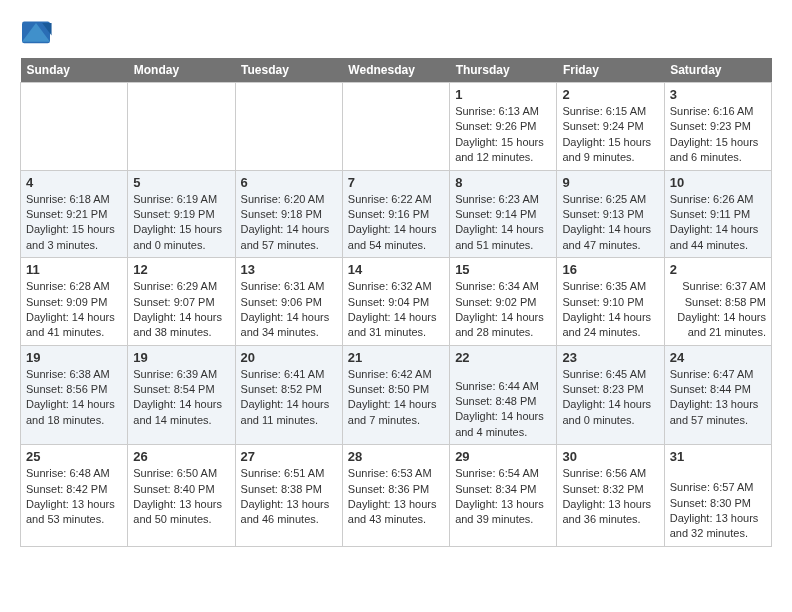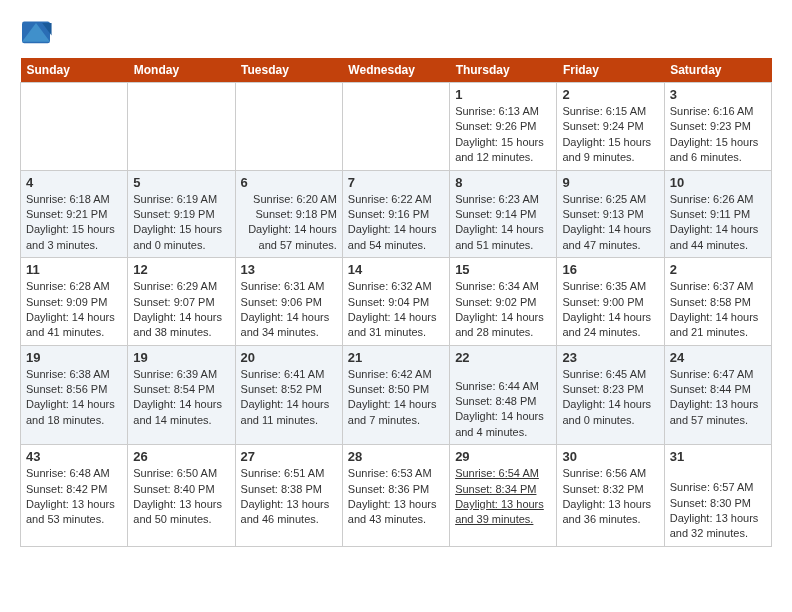--- a/index.html
+++ b/index.html
@@ -46,21 +46,21 @@
     .subtitle {
       font-size: 16px;
       color: #555;
     }
     table {
       width: 100%;
       border-collapse: collapse;
       font-size: 11px;
     }
     thead tr th {
-      background-color: #c2410c;
+      background-color: #737373;
       color: #fff;
       text-align: left;
       padding: 5px 6px;
       font-size: 12px;
       font-weight: bold;
     }
     tbody tr td {
       border: 1px solid #ccc;
       vertical-align: top;
       padding: 4px 5px;
@@ -160,21 +160,21 @@
         </td>
         <td>
           <span class="day-num">5</span>
           <div class="day-info" style="white-space: pre-line;">Sunrise: 6:19 AM
 Sunset: 9:19 PM
 Daylight: 15 hours
 and 0 minutes.</div>
         </td>
         <td>
           <span class="day-num">6</span>
-          <div class="day-info" style="white-space: pre-line; text-align: right;">Sunrise: 6:20 AM
+          <div class="day-info" style="white-space: pre-line;">Sunrise: 6:20 AM
 Sunset: 9:18 PM
 Daylight: 14 hours
 and 57 minutes.</div>
         </td>
         <td>
           <span class="day-num">7</span>
           <div class="day-info" style="white-space: pre-line;">Sunrise: 6:22 AM
 Sunset: 9:16 PM
 Daylight: 14 hours
 and 54 minutes.</div>
@@ -233,27 +233,27 @@
         <td>
           <span class="day-num">15</span>
           <div class="day-info" style="white-space: pre-line;">Sunrise: 6:34 AM
 Sunset: 9:02 PM
 Daylight: 14 hours
 and 28 minutes.</div>
         </td>
         <td>
           <span class="day-num">16</span>
           <div class="day-info" style="white-space: pre-line;">Sunrise: 6:35 AM
-Sunset: 9:00 PM
+Sunset: 9:10 PM
 Daylight: 14 hours
 and 24 minutes.</div>
         </td>
         <td>
           <span class="day-num">2</span>
-          <div class="day-info" style="white-space: pre-line;">Sunrise: 6:37 AM
+          <div class="day-info" style="white-space: pre-line; text-align: right;">Sunrise: 6:37 AM
 Sunset: 8:58 PM
 Daylight: 14 hours
 and 21 minutes.</div>
         </td>
       </tr>
       <tr>
         <td>
           <span class="day-num">19</span>
           <div class="day-info" style="white-space: pre-line;">Sunrise: 6:38 AM
 Sunset: 8:56 PM
@@ -298,21 +298,21 @@
         <td>
           <span class="day-num">24</span>
           <div class="day-info" style="white-space: pre-line;">Sunrise: 6:47 AM
 Sunset: 8:44 PM
 Daylight: 13 hours
 and 57 minutes.</div>
         </td>
       </tr>
       <tr>
         <td>
-          <span class="day-num">43</span>
+          <span class="day-num">25</span>
           <div class="day-info" style="white-space: pre-line;">Sunrise: 6:48 AM
 Sunset: 8:42 PM
 Daylight: 13 hours
 and 53 minutes.</div>
         </td>
         <td>
           <span class="day-num">26</span>
           <div class="day-info" style="white-space: pre-line;">Sunrise: 6:50 AM
 Sunset: 8:40 PM
 Daylight: 13 hours
@@ -327,21 +327,21 @@
         </td>
         <td>
           <span class="day-num">28</span>
           <div class="day-info" style="white-space: pre-line;">Sunrise: 6:53 AM
 Sunset: 8:36 PM
 Daylight: 13 hours
 and 43 minutes.</div>
         </td>
         <td>
           <span class="day-num">29</span>
-          <div class="day-info" style="white-space: pre-line; text-decoration: underline;">Sunrise: 6:54 AM
+          <div class="day-info" style="white-space: pre-line;">Sunrise: 6:54 AM
 Sunset: 8:34 PM
 Daylight: 13 hours
 and 39 minutes.</div>
         </td>
         <td>
           <span class="day-num">30</span>
           <div class="day-info" style="white-space: pre-line;">Sunrise: 6:56 AM
 Sunset: 8:32 PM
 Daylight: 13 hours
 and 36 minutes.</div>

